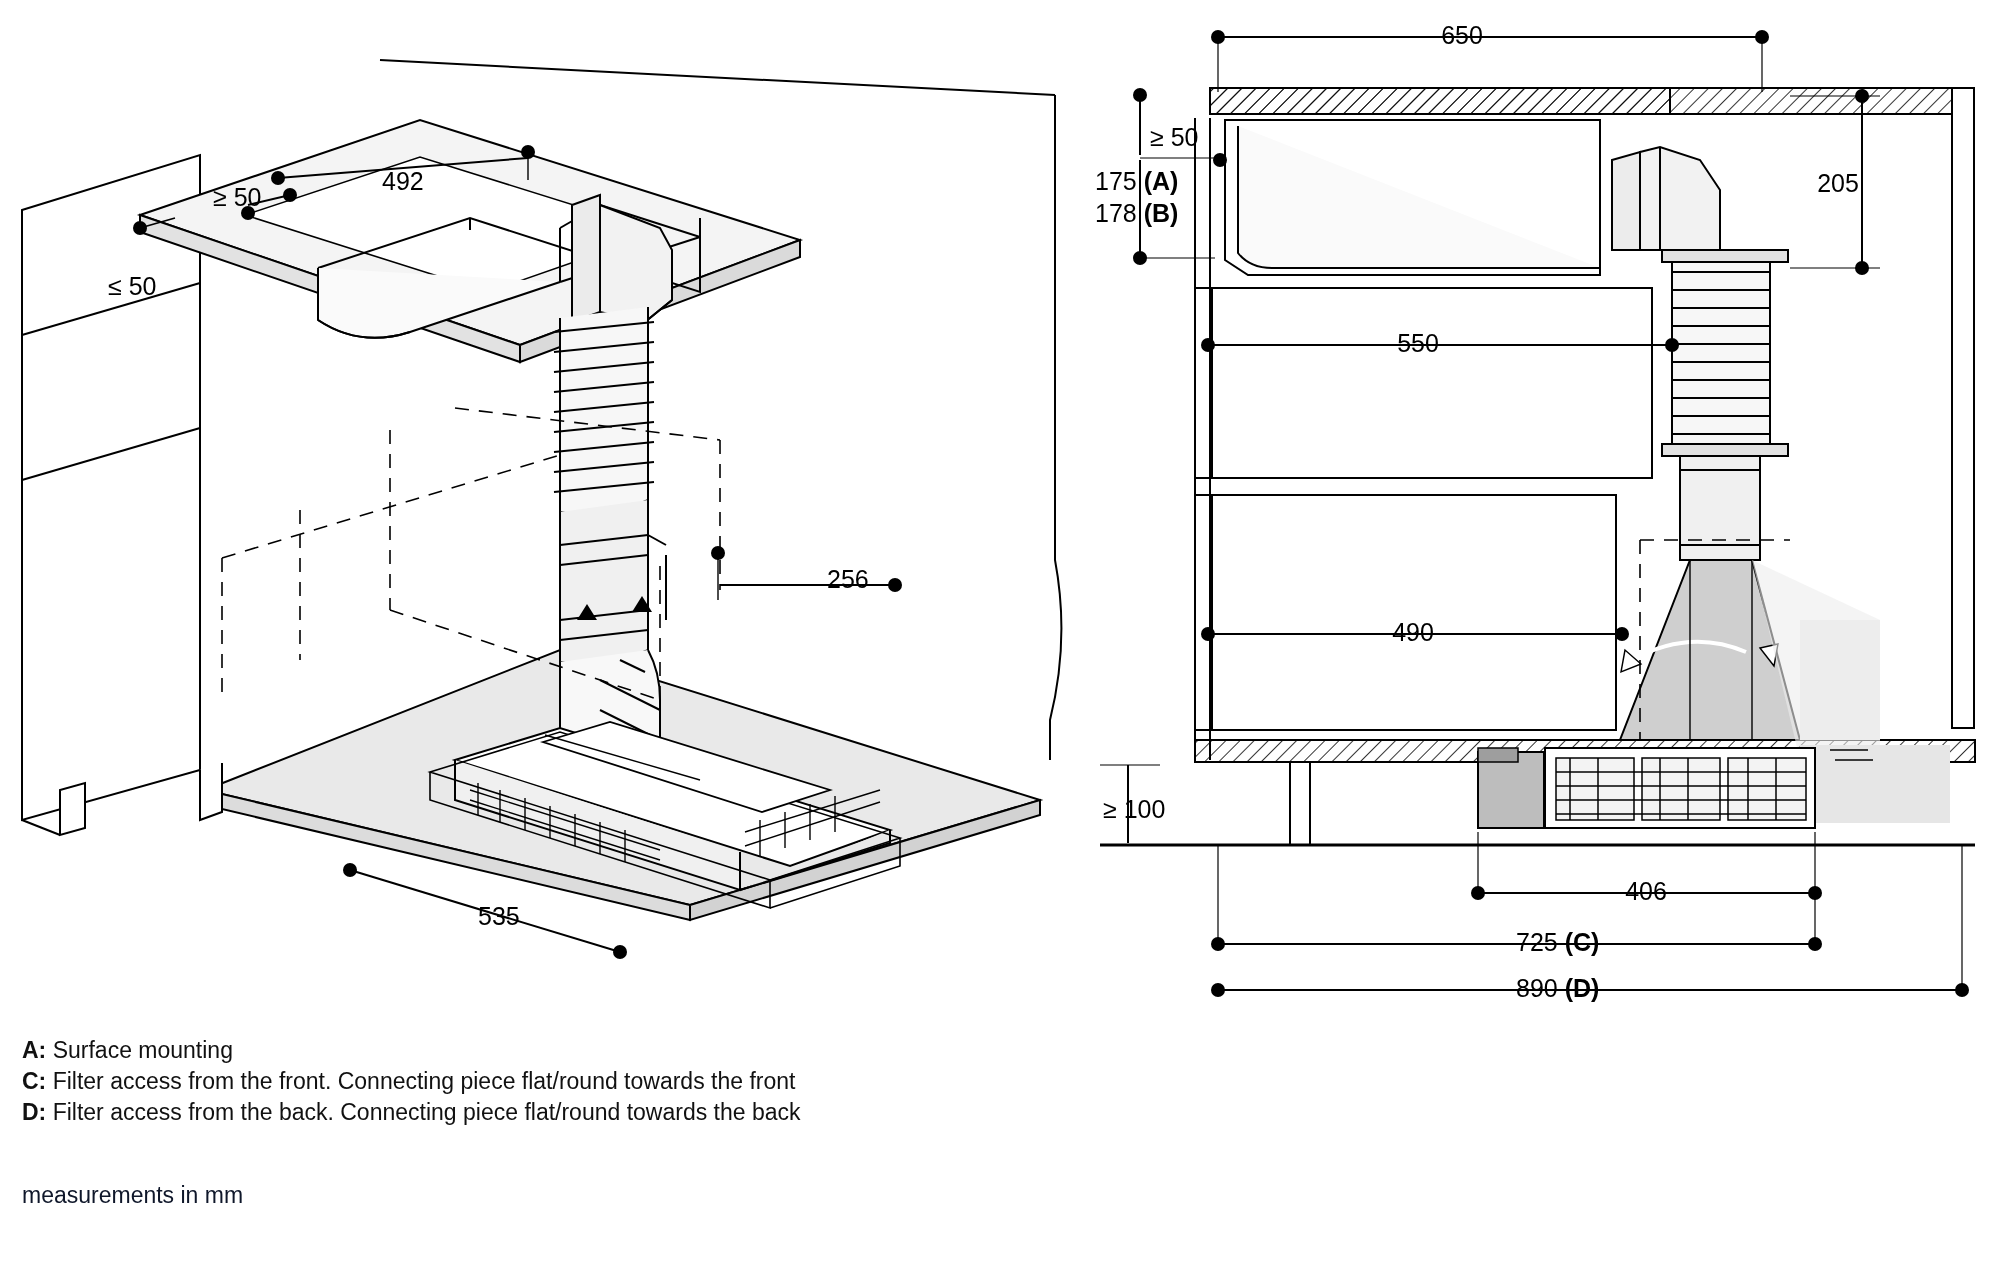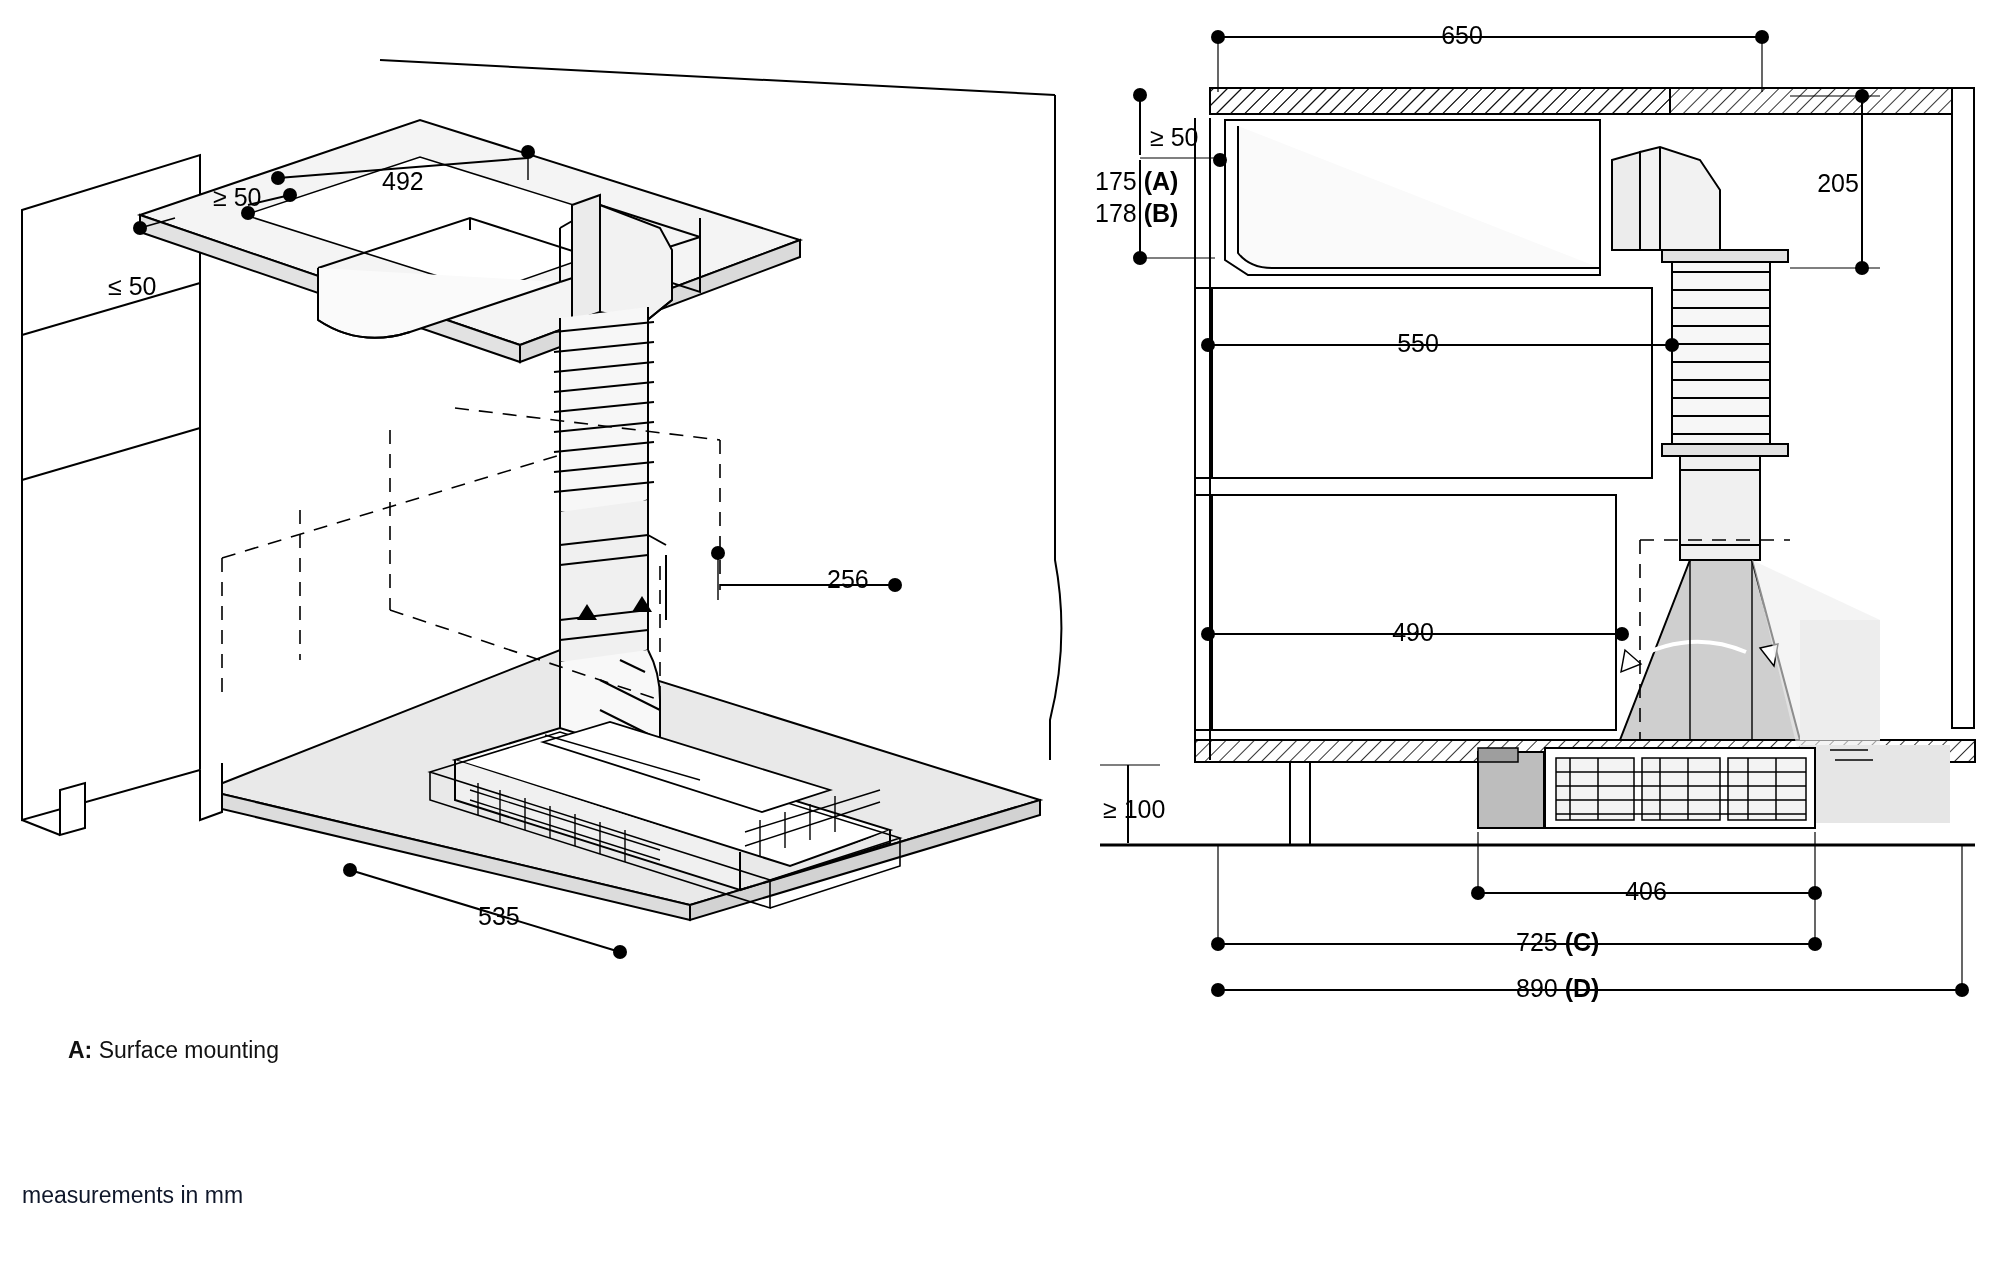--- a/index.html
+++ b/index.html
@@ -28,21 +28,20 @@
     fill: #000000;
   }
   .legend {
     position: absolute;
     left: 22px;
     top: 1035px;
     width: 920px;
     font-size: 23px;
     line-height: 31px;
     color: #111;
-    margin-left: 46px;
   }
   .legend .row {
     white-space: nowrap;
   }
   .legend .key {
     font-weight: bold;
   }
   .units {
     position: absolute;
     left: 22px;
@@ -425,15 +424,23 @@
   <text class="dimtext" x="1516" y="997"><tspan>890 </tspan><tspan font-weight="bold">(D)</tspan></text>
 
 </svg>
 </div>
 
 <div class="legend">
   <div class="row">
     <span class="key">A:</span>
     <span>Surface mounting</span>
   </div>
+  <div class="row">
+    <span class="key">C:</span>
+    <span>Filter access from the front. Connecting piece flat/round towards the front</span>
+  </div>
+  <div class="row">
+    <span class="key">D:</span>
+    <span>Filter access from the back. Connecting piece flat/round towards the back</span>
+  </div>
 </div>
 
 <div class="units">measurements in mm</div>
 
 </body></html>

